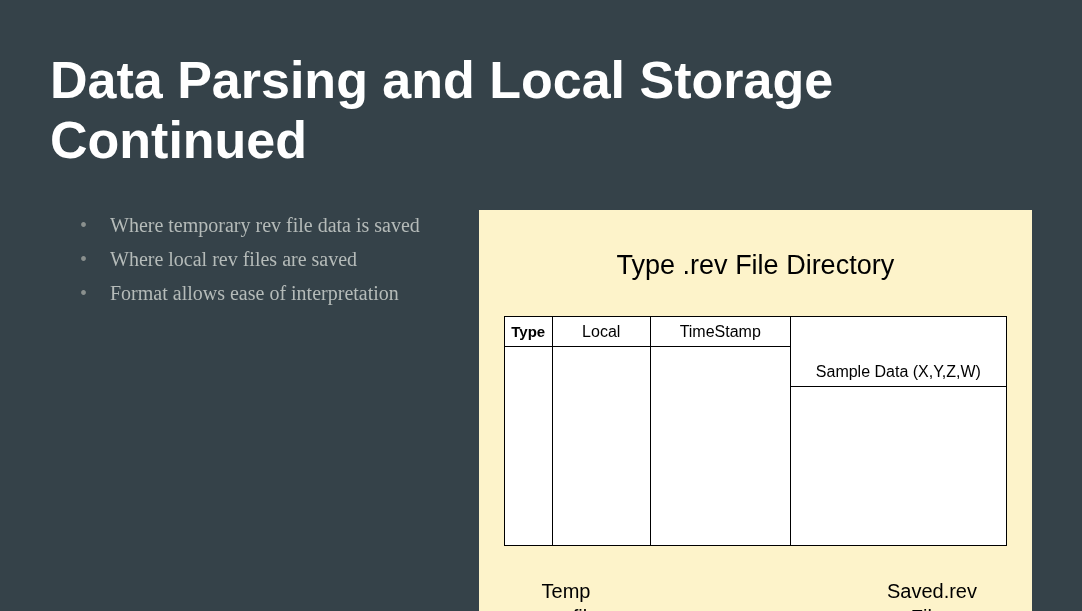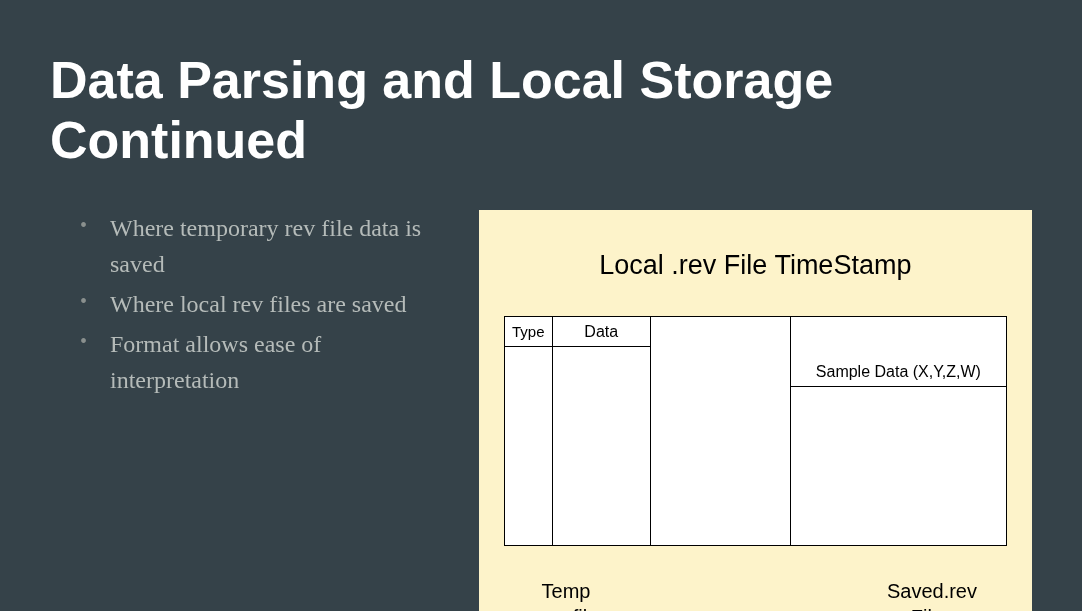--- a/index.html
+++ b/index.html
@@ -33,21 +33,21 @@
     }
     .bullets {
       width: 400px;
       padding-left: 30px;
     }
     .bullets ul {
       list-style: none;
     }
     .bullets li {
       color: #b5bbb9;
-      font-size: 24px;
+      font-size: 20px;
       font-family: Georgia, 'Times New Roman', serif;
       line-height: 1.5;
       margin-bottom: 4px;
       position: relative;
       padding-left: 30px;
     }
     .bullets li::before {
       content: "•";
       position: absolute;
       left: 0;
@@ -95,20 +95,21 @@
       align-items: center;
       justify-content: center;
       font-size: 16px;
       color: #000;
       padding: 0 4px;
       white-space: nowrap;
     }
     .col-type .header-cell {
       font-size: 15px;
       padding: 0;
+      font-weight: bold;
     }
     .body-cell {
       flex: 1;
     }
     .bottom-labels {
       display: flex;
       justify-content: space-between;
       margin-top: 32px;
       padding: 0 30px;
     }
@@ -126,31 +127,32 @@
   <h1 class="title">Data Parsing and Local Storage Continued</h1>
   <div class="content">
     <div class="bullets">
       <ul>
         <li>Where temporary rev file data is saved</li>
         <li>Where local rev files are saved</li>
         <li>Format allows ease of interpretation</li>
       </ul>
     </div>
     <div class="diagram-panel">
-      <div class="diagram-title">Local .rev File TimeStamp</div>
+      <div class="diagram-title">Type .rev File Directory</div>
       <div class="table">
         <div class="col col-type">
           <div class="header-cell">Type</div>
           <div class="body-cell"></div>
         </div>
         <div class="col col-count">
-          <div class="header-cell">Data</div>
+          <div class="header-cell">Local</div>
           <div class="body-cell"></div>
         </div>
         <div class="col col-timestamp">
+          <div class="header-cell">TimeStamp</div>
           <div class="body-cell"></div>
         </div>
         <div class="col col-sample">
           <div class="header-cell">Sample Data (X,Y,Z,W)</div>
           <div class="body-cell"></div>
         </div>
       </div>
       <div class="bottom-labels">
         <div class="bottom-label">Temp<br>.rev file</div>
         <div class="bottom-label">Saved.rev<br>Files</div>

